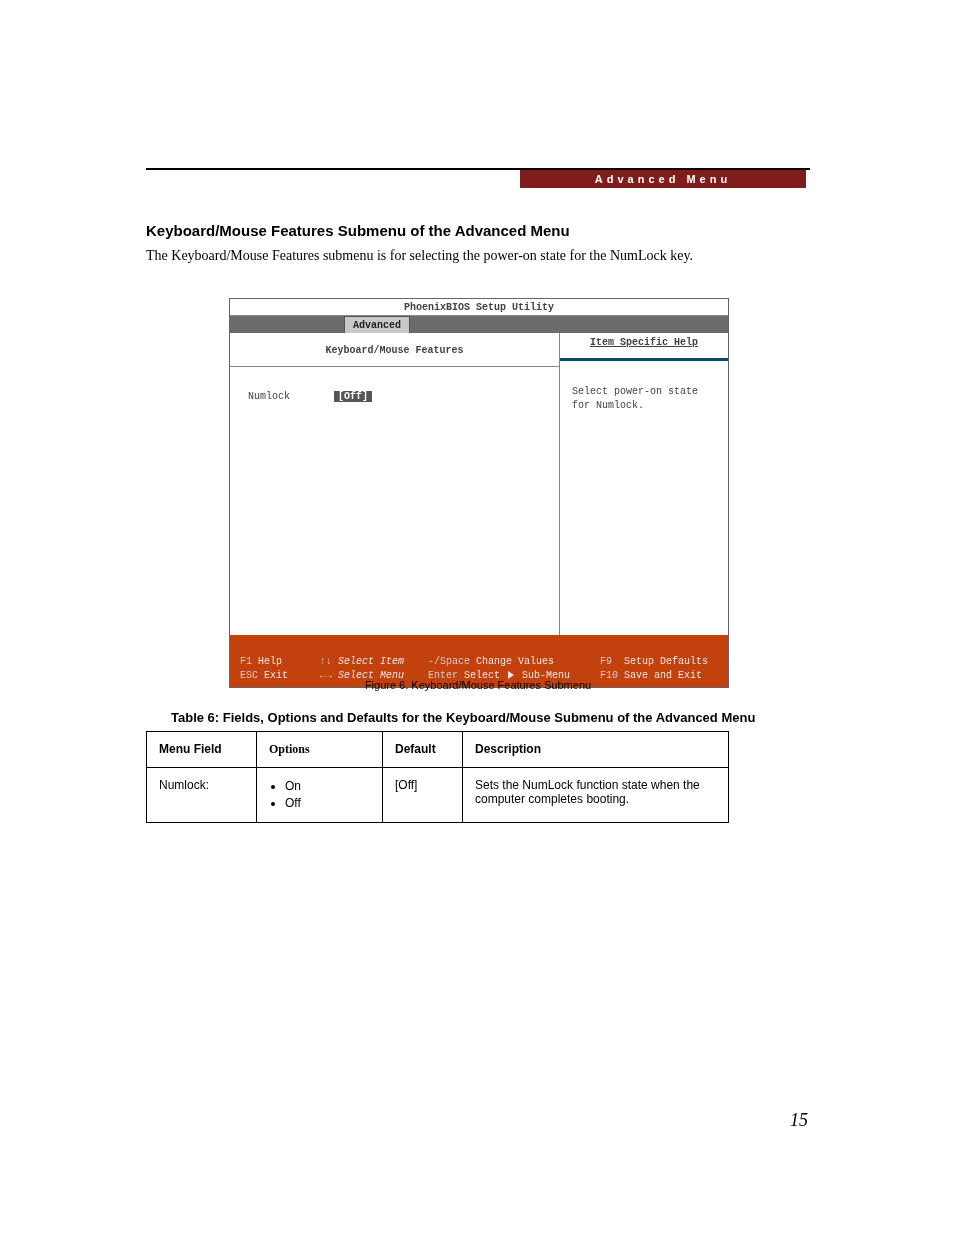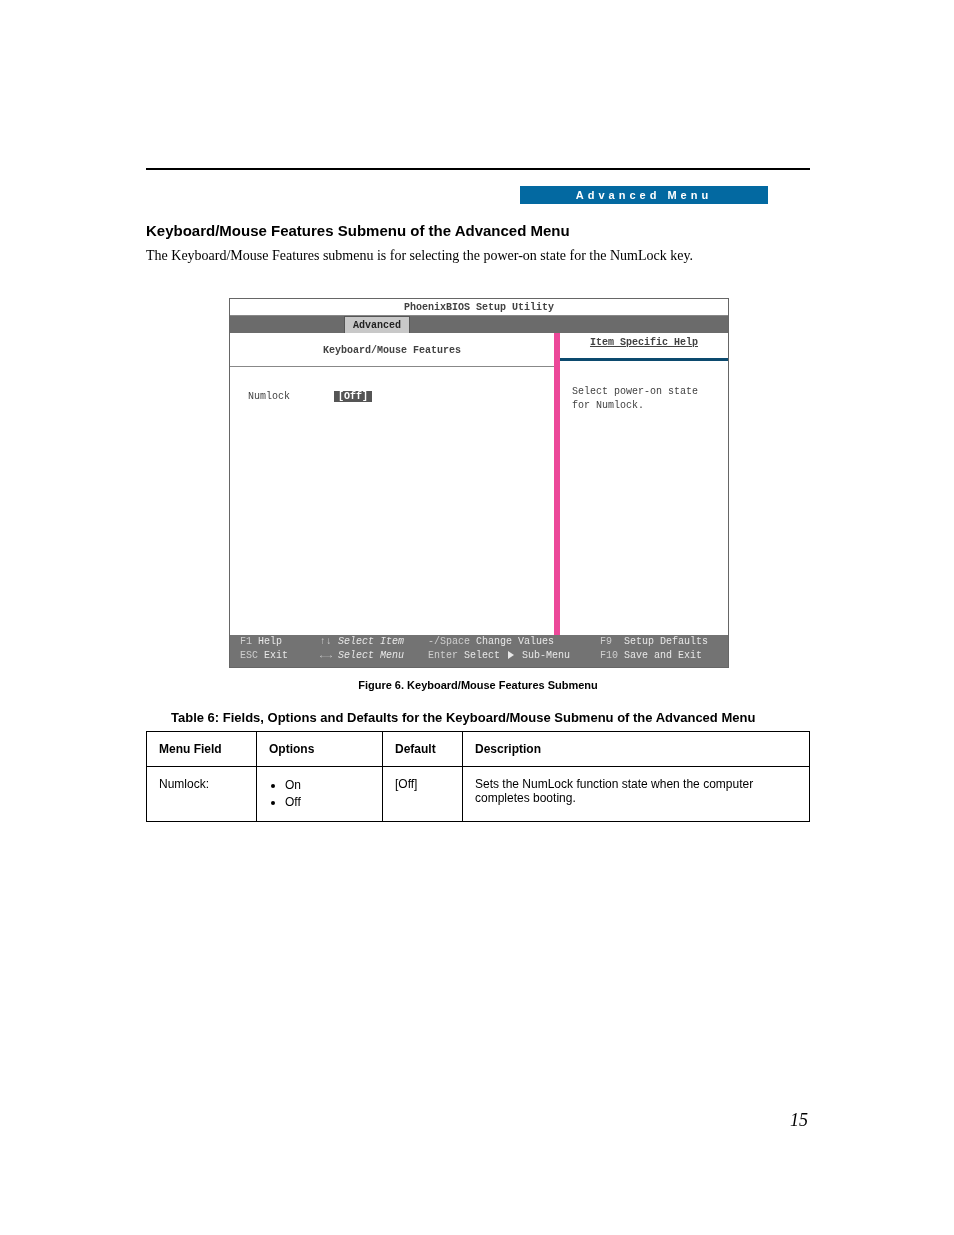--- a/index.html
+++ b/index.html
@@ -14,25 +14,25 @@
     .header-rule {
       position: absolute;
       top: 168px;
       left: 146px;
       width: 664px;
       height: 2px;
       background: #000;
     }
     .header-bar {
       position: absolute;
-      top: 186px;
+      top: 170px;
       left: 520px;
-      width: 248px;
+      width: 286px;
       height: 18px;
-      background: #0369a1;
+      background: #7f1d1d;
       color: #fff;
       font-family: Arial, Helvetica, sans-serif;
       font-size: 11px;
       font-weight: bold;
       letter-spacing: 4px;
       text-align: center;
       line-height: 18px;
     }
     .section-title {
       position: absolute;
@@ -82,21 +82,21 @@
       color: #222;
       font-weight: bold;
       line-height: 15px;
     }
     .bios-body {
       display: flex;
       height: 302px;
     }
     .bios-left {
       flex: 1;
-      border-right: 6px solid #ec4899;
+      border-right: 1px solid #ec4899;
     }
     .bios-right {
       width: 168px;
     }
     .bios-subtitle {
       text-align: center;
       padding: 12px 0 10px;
       font-weight: bold;
       border-bottom: 1px solid #888;
     }
@@ -118,23 +118,23 @@
       padding: 4px 0 10px;
       font-weight: bold;
       border-bottom: 3px solid #0c4a6e;
       text-decoration: underline;
     }
     .bios-help-text {
       padding: 24px 12px;
       line-height: 1.4;
     }
     .bios-footer {
-      background: #737373;
+      background: #c2410c;
       color: #e8e8e8;
-      padding: 0 10px 5px;
+      padding: 20px 10px 5px;
     }
     .bios-footer-row {
       display: flex;
       gap: 0;
       line-height: 1.35;
     }
     .bf-col1 { width: 80px; }
     .bf-col2 { width: 108px; font-style: italic; }
     .bf-col3 { width: 172px; }
     .bf-col4 { flex: 1; }
@@ -149,50 +149,50 @@
       margin: 0 2px;
     }
     .figure-caption {
       position: absolute;
       top: 679px;
       left: 146px;
       width: 664px;
       text-align: center;
       font-family: Arial, Helvetica, sans-serif;
       font-size: 11px;
-      font-weight: bold;
+      font-weight: normal;
     }
     .table-title {
       position: absolute;
       top: 710px;
       left: 146px;
       width: 664px;
       font-family: Arial, Helvetica, sans-serif;
       font-size: 13px;
       font-weight: bold;
       margin-left: 25px;
     }
     .data-table {
       position: absolute;
       top: 731px;
       left: 146px;
-      width: 664px;
+      width: 583px;
       border-collapse: collapse;
       font-family: Arial, Helvetica, sans-serif;
       font-size: 12px;
     }
     .data-table th, .data-table td {
       border: 1.5px solid #000;
       padding: 10px 12px;
       text-align: left;
       vertical-align: top;
     }
     .data-table th { font-weight: bold; }
     .col-mf { width: 110px; }
-    .col-opt { width: 126px; }
+    .col-opt { width: 126px; font-family: Liberation Serif, serif; }
     .col-def { width: 80px; margin-left: 41px; }
     .opt-list { list-style: disc; padding-left: 16px; }
     .opt-list li { line-height: 1.4; }
     .page-num {
       position: absolute;
       top: 1110px;
       right: 146px;
       font-style: italic;
       font-size: 18px;
     }

